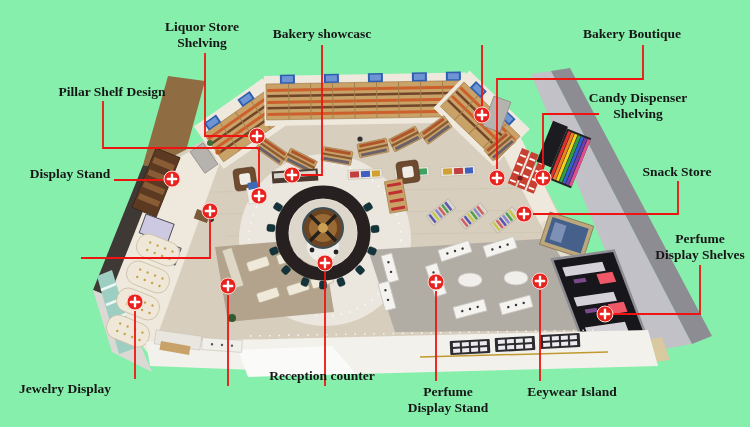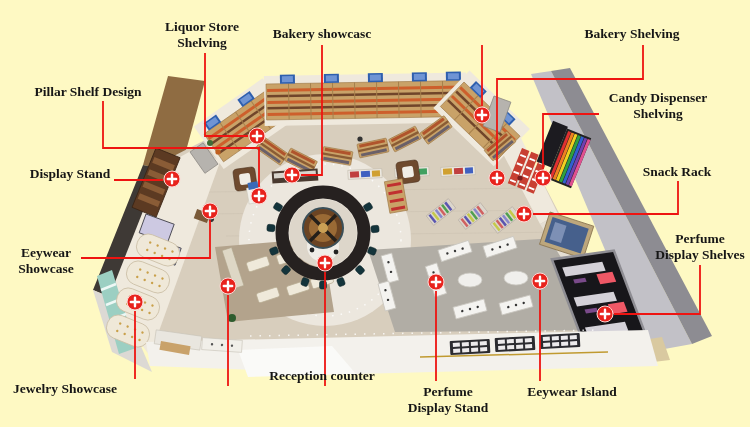--- a/index.html
+++ b/index.html
@@ -1,16 +1,16 @@
 <!DOCTYPE html>
 <html><head>
 <meta charset="utf-8">
 <style>
   html,body{margin:0;padding:0;background:#ffffff;}
-  .stage{position:relative;width:750px;height:427px;background:#fef9c3;overflow:hidden;
+  .stage{position:relative;width:750px;height:427px;background:#86efac;overflow:hidden;
          font-family:"Liberation Serif",serif;}
   .scene-svg{position:absolute;left:0;top:0;width:750px;height:427px;display:block;}
   .lbl{position:absolute;transform:translateX(-50%);text-align:center;
        font-weight:bold;font-size:13.5px;line-height:16px;color:#161616;}
   .lbl .ln{display:block;white-space:nowrap;}
 </style>
 </head>
 <body>
 
 <div class="stage">
@@ -634,45 +634,41 @@
 </svg>
 
 <div class="lbl" style="left:202px;top:19px">
   <span class="ln">Liquor Store</span>
   <span class="ln">Shelving</span>
 </div>
 <div class="lbl" style="left:322px;top:26px">
   <span class="ln">Bakery showcasc</span>
 </div>
 <div class="lbl" style="left:632px;top:26px">
-  <span class="ln">Bakery Shelving</span>
-</div>
-<div class="lbl" style="left:658px;top:90px">
+  <span class="ln">Bakery Boutique</span>
+</div>
+<div class="lbl" style="left:638px;top:90px">
   <span class="ln">Candy Dispenser</span>
   <span class="ln">Shelving</span>
 </div>
 <div class="lbl" style="left:677px;top:164px">
-  <span class="ln">Snack Rack</span>
+  <span class="ln">Snack Store</span>
 </div>
 <div class="lbl" style="left:700px;top:231px">
   <span class="ln">Perfume</span>
   <span class="ln">Display Shelves</span>
 </div>
-<div class="lbl" style="left:88px;top:84px">
+<div class="lbl" style="left:112px;top:84px">
   <span class="ln">Pillar Shelf Design</span>
 </div>
 <div class="lbl" style="left:70px;top:166px">
   <span class="ln">Display Stand</span>
 </div>
-<div class="lbl" style="left:46px;top:245px">
-  <span class="ln">Eeywear</span>
-  <span class="ln">Showcase</span>
-</div>
 <div class="lbl" style="left:65px;top:381px">
-  <span class="ln">Jewelry Showcase</span>
+  <span class="ln">Jewelry Display</span>
 </div>
 <div class="lbl" style="left:322px;top:368px">
   <span class="ln">Reception counter</span>
 </div>
 <div class="lbl" style="left:448px;top:384px">
   <span class="ln">Perfume</span>
   <span class="ln">Display Stand</span>
 </div>
 <div class="lbl" style="left:572px;top:384px">
   <span class="ln">Eeywear Island</span>

